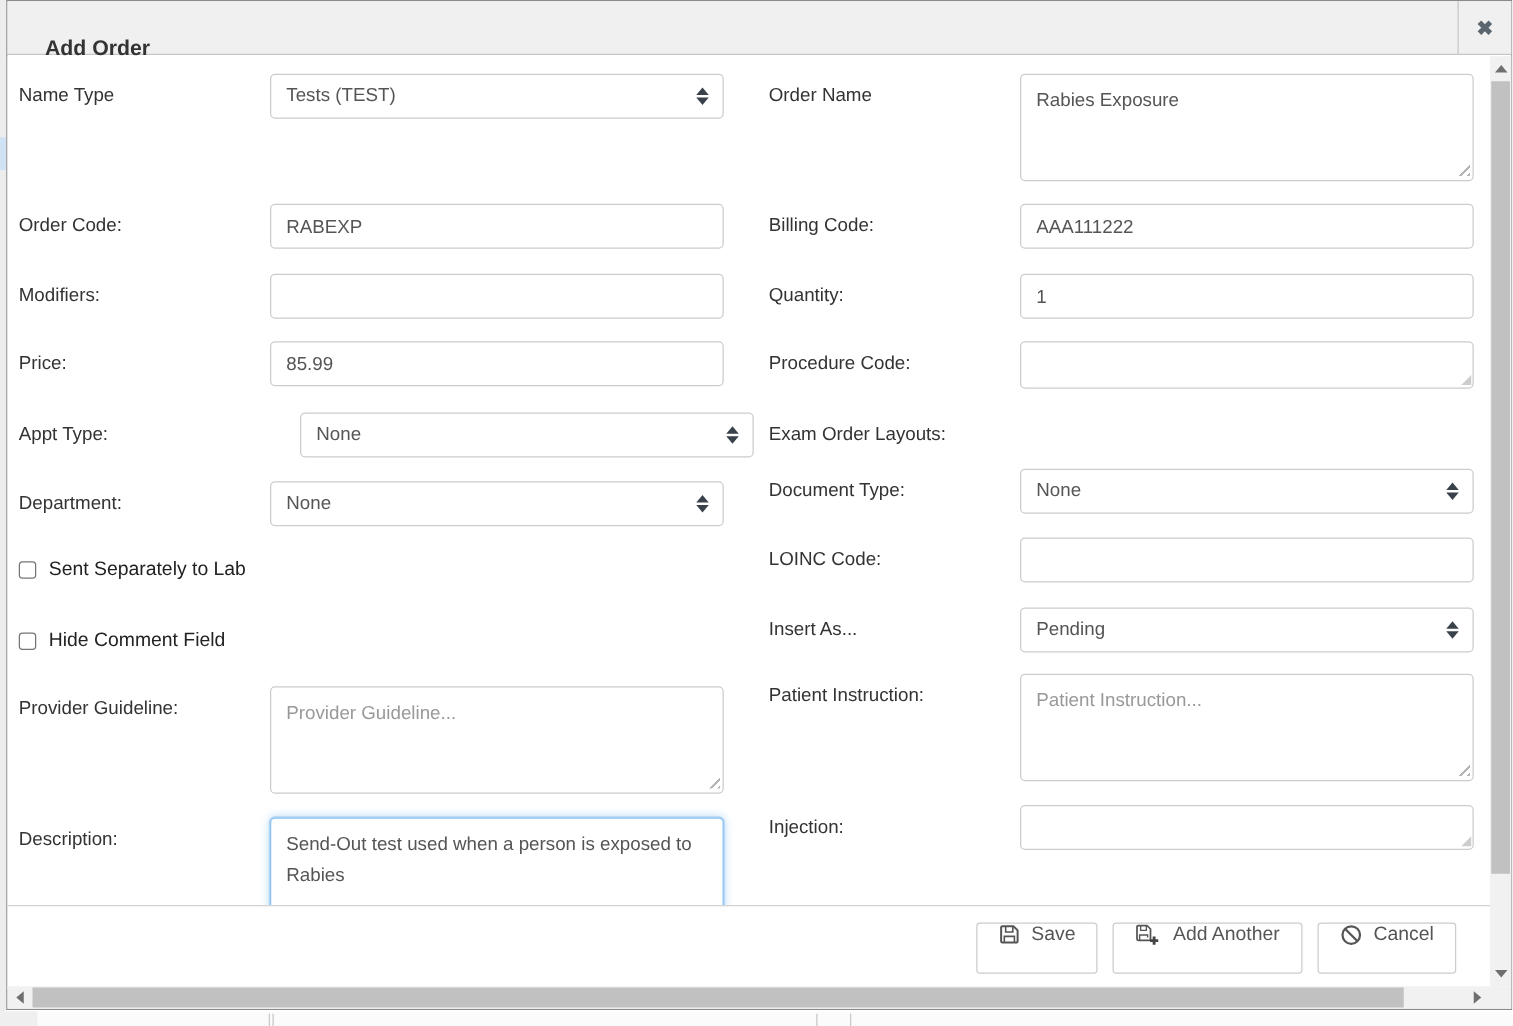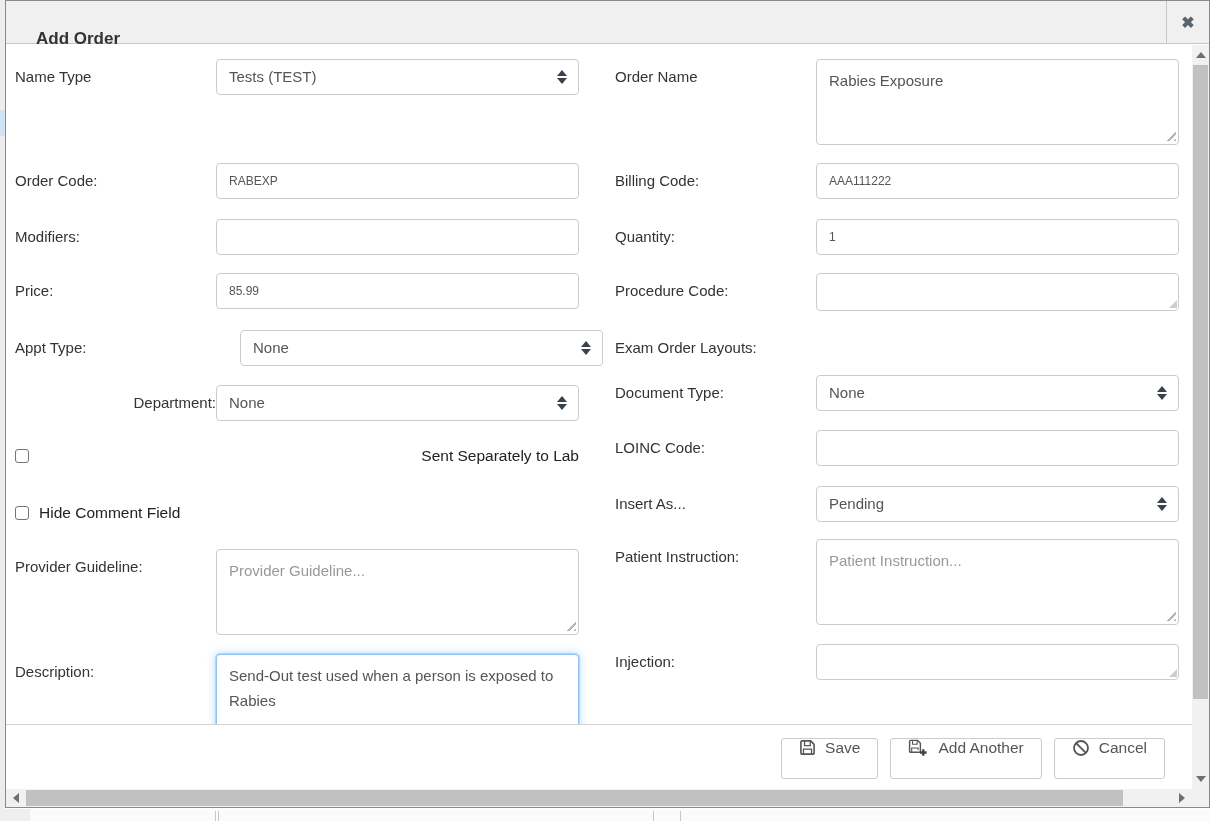--- a/index.html
+++ b/index.html
@@ -26,21 +26,21 @@
   
   .modal-body{position:absolute;left:0;top:44px;right:17px;height:679px;overflow:hidden;background:#fff;}
   .col{position:absolute;top:14px;width:564px;}
   .col-left{left:9px;}
   .col-right{left:609px;}
   .row{display:flex;}
   .lbl{width:201px;flex:0 0 201px;font-size:15px;color:#333;padding-top:9px;box-sizing:border-box;}
   .ctl{width:363px;flex:0 0 363px;position:relative;}
 
   .inp{width:100%;height:36px;box-sizing:border-box;border:1px solid #ccc;border-radius:4px;
-       padding:0 12px;font-size:12px;color:#555;font-family:"Liberation Sans",sans-serif;
+       padding:0 12px;font-size:15px;color:#555;font-family:"Liberation Sans",sans-serif;
        outline:none;background:#fff;}
   .inp::placeholder{color:#999;}
 
   .ta{display:block;width:100%;box-sizing:border-box;border:1px solid #ccc;border-radius:4px;
       padding:8px 12px;font-size:15px;line-height:25px;color:#555;resize:none;outline:none;
       font-family:"Liberation Sans",sans-serif;background:#fff;overflow:hidden;}
   .ta::placeholder{color:#999;}
   .ta.big{height:86px;}
   .ta.sm1{height:38px;}
   .ta.sm2{height:36px;}
@@ -62,22 +62,22 @@
   .tri-down{width:0;height:0;border-left:5px solid transparent;border-right:5px solid transparent;
             border-top:6px solid #39424a;}
 
   .chk-row{height:20px;display:flex;align-items:center;cursor:pointer;}
   .chk{width:14px;height:14px;border:1px solid #757575;border-radius:3px;background:#fff;
        margin-right:10px;flex:0 0 14px;box-sizing:border-box;}
   .chk-lbl{font-size:15.5px;color:#222;}
 
   
   .mbL1{margin-bottom:68px;} .mbL2{margin-bottom:20px;} .mbL3{margin-bottom:18px;}
-  .mbL4{margin-bottom:21px;} .mbL5{margin-bottom:19px;gap:24px;} .mbL6{margin-bottom:25px;text-align:right;}
-  .mbL7{margin-bottom:37px;justify-content:space-between;} .mbL8{margin-bottom:26px;} .mbL9{margin-bottom:19px;}
+  .mbL4{margin-bottom:21px;} .mbL5{margin-bottom:19px;gap:24px;} .mbL6{margin-bottom:25px;}
+  .mbL7{margin-bottom:37px;} .mbL8{margin-bottom:26px;} .mbL9{margin-bottom:19px;}
   .mbR1{margin-bottom:18px;} .mbR2{margin-bottom:20px;} .mbR3{margin-bottom:18px;}
   .mbR4{margin-bottom:19px;} .mbR5{margin-bottom:19px;} .mbR6{margin-bottom:19px;}
   .mbR7{margin-bottom:20px;} .mbR8{margin-bottom:17px;} .mbR9{margin-bottom:19px;}
 
   
   .modal-footer{position:absolute;left:0;right:17px;top:723px;height:67px;background:#fff;
                 border-top:1px solid #d2d2d2;box-sizing:border-box;display:flex;
                 justify-content:flex-end;align-items:center;gap:12px;padding-right:27px;}
   .btn{display:inline-flex;gap:9px;height:41px;padding:0 17px;
        border:1px solid #ccc;border-radius:3px;background:#fff;color:#555;font-size:15.5px;

